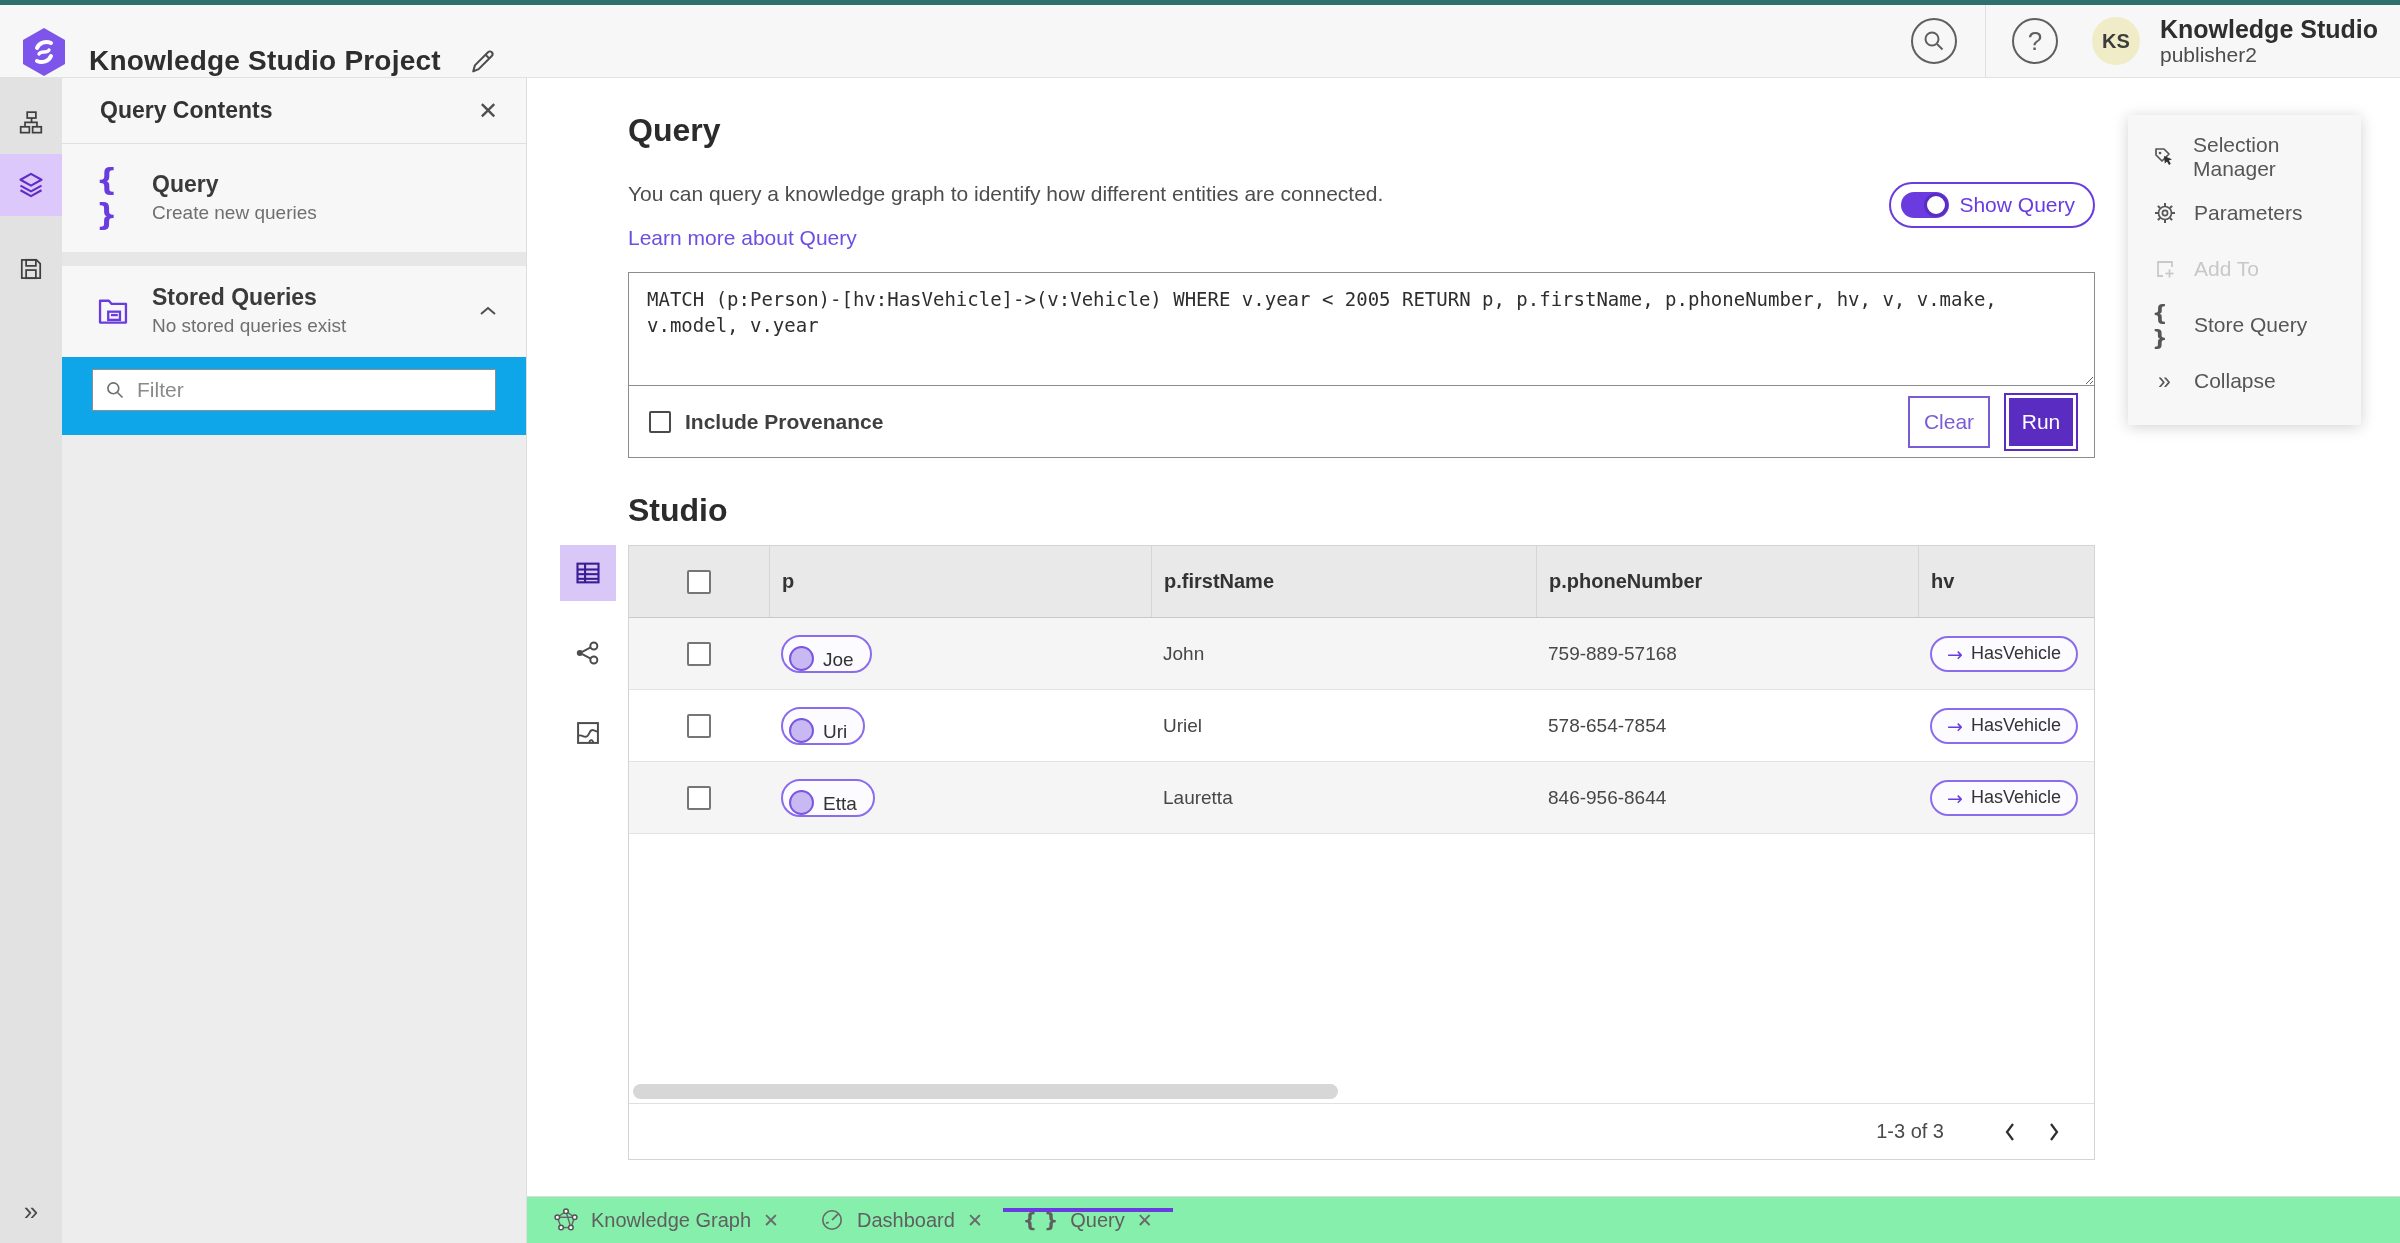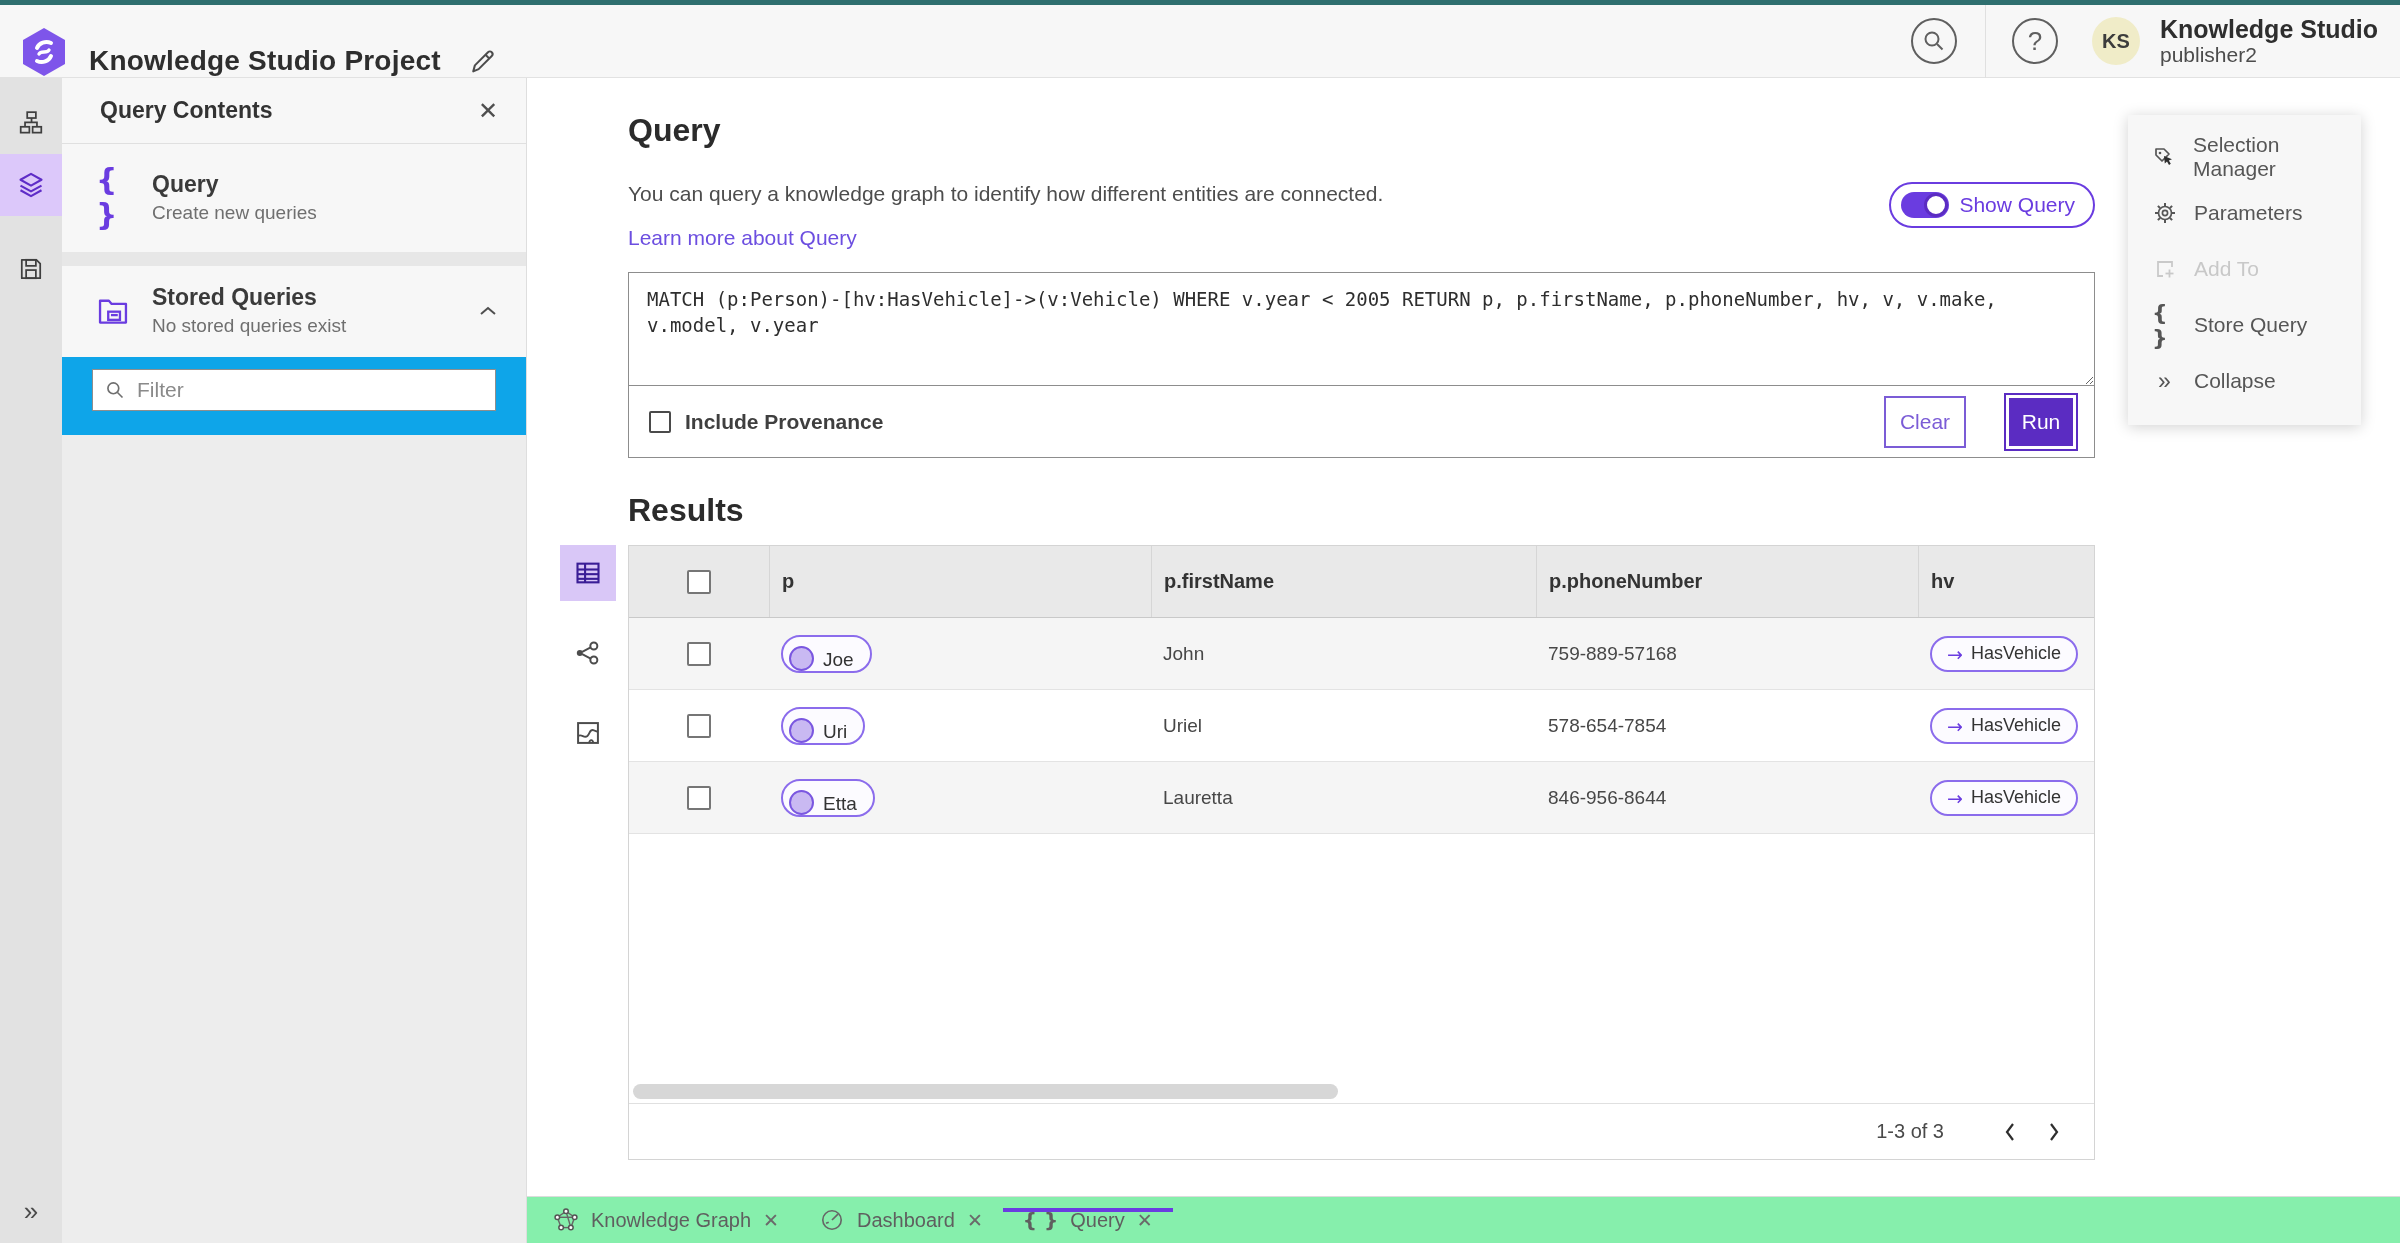--- a/index.html
+++ b/index.html
@@ -67,21 +67,21 @@
              background:#fff; border:3px solid #5b2cc2; }
   .sq-label { font-size:21px; color:#6a3ce0; }
 
   .querybox { position:absolute; top:194px; left:0; width:1467px; height:186px; border:1px solid #8d8d8d; background:#fff; }
   .querybox textarea { display:block; width:100%; height:113px; border:0; border-bottom:1px solid #8d8d8d;
        resize:both; outline:none; padding:14px 18px; font-family:"DejaVu Sans Mono", monospace;
        font-size:19px; line-height:1.35; color:#2e2e2e; overflow:auto; }
   .qb-row { height:71px; display:flex; align-items:center; padding:0 16px 0 20px; }
   .chk { width:22px; height:22px; border:2px solid #4a4a4a; background:#fff; border-radius:2px; cursor:pointer; }
   .prov-label { font-size:21px; color:#3f3f3f; margin-left:14px;font-weight:bold; }
-  .qb-actions { margin-left:auto; display:flex; align-items:center;gap:24px; }
+  .qb-actions { margin-left:auto; display:flex; align-items:center; }
   .btn-clear { min-width:82px; height:52px; border:2px solid #7b5cd6; background:#fff; color:#7b5cd6;
                font-size:21px; font-family:"Liberation Sans", sans-serif; cursor:pointer; }
   .btn-run { min-width:74px; height:58px; margin-left:14px; background:#5b2cc2; color:#fff; font-size:21px;
              font-family:"Liberation Sans", sans-serif; border:2px solid #5b2cc2;
              box-shadow:inset 0 0 0 3px #fff; cursor:pointer; }
 
   .h2 { position:absolute; top:414px; left:0; font-size:32px; font-weight:700; color:#2b2b2b; }
 
   .viewcol { position:absolute; left:-68px; top:467px; width:56px; }
   .view-btn { width:56px; height:56px; display:flex; align-items:center; justify-content:center;
@@ -268,21 +268,21 @@
         <div class="qb-row">
           <span class="chk"></span>
           <span class="prov-label">Include Provenance</span>
           <span class="qb-actions">
             <button class="btn-clear">Clear</button>
             <button class="btn-run">Run</button>
           </span>
         </div>
       </div>
 
-      <div class="h2">Results</div>
+      <div class="h2">Studio</div>
 
       <div class="viewcol">
         <div class="view-btn sel">
           <svg width="28" height="28" viewBox="0 0 24 24">
             <rect x="3" y="4" width="18" height="16" fill="none" stroke="#3a1d96" stroke-width="1.8"></rect>
             <line x1="3" y1="9" x2="21" y2="9" stroke="#3a1d96" stroke-width="1.8"></line>
             <line x1="3" y1="13" x2="21" y2="13" stroke="#3a1d96" stroke-width="1.8"></line>
             <line x1="3" y1="17" x2="21" y2="17" stroke="#3a1d96" stroke-width="1.8"></line>
             <line x1="9.5" y1="4" x2="9.5" y2="20" stroke="#3a1d96" stroke-width="1.8"></line>
           </svg>

